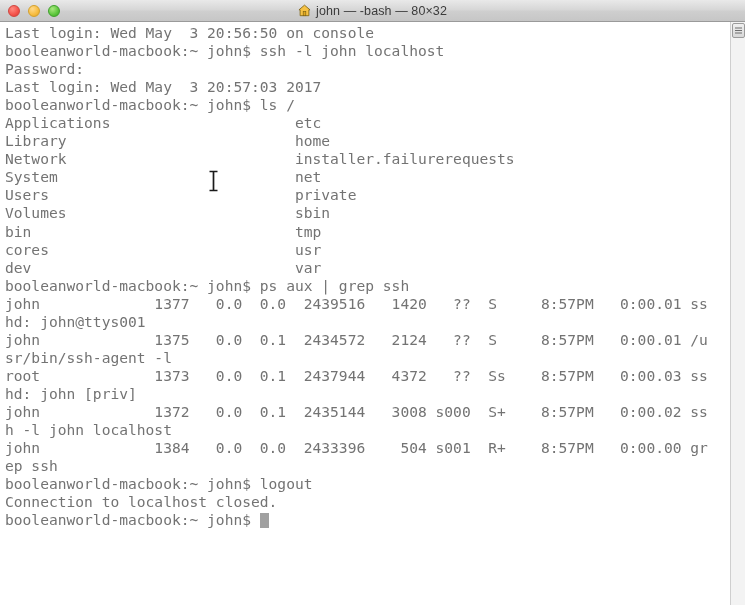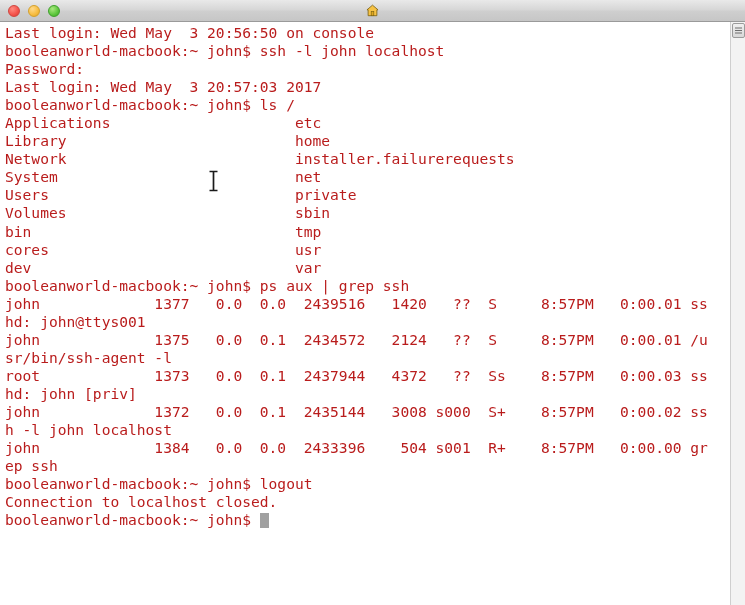--- a/index.html
+++ b/index.html
@@ -82,21 +82,21 @@
     overflow: hidden;
   }
 
   .term-text {
     position: absolute;
     left: 5px;
     top: 2px;
     font-family: "DejaVu Sans Mono", monospace;
     font-size: 14.6px;
     line-height: 18.05px;
-    color: #b91c1c;
+    color: #737373;
     white-space: pre;
     letter-spacing: 0px;
     margin: 0;
     tab-size: 8;
   }
   .term-text .ln {
     display: block;
     height: 18.05px;
   }
 
@@ -158,20 +158,21 @@
     <div class="traffic">
       <span class="light close"></span>
       <span class="light min"></span>
       <span class="light max"></span>
     </div>
     <div class="title-center">
       <svg class="home-icon" viewBox="0 0 16 16">
         <path d="M8 1.4 L1.2 7.2 L2.6 7.2 L2.6 14.4 L13.4 14.4 L13.4 7.2 L14.8 7.2 Z" fill="#f6c244" stroke="#7a6012" stroke-width="1" stroke-linejoin="round"></path>
         <rect x="6.4" y="9.2" width="3.2" height="5.2" fill="#e0a81e" stroke="#7a6012" stroke-width="0.8"></rect>
       </svg>
+      <span class="title-text">john — -bash — 80×32</span>
     </div>
   </div>
 
   <div class="term-area">
 
     <pre class="term-text"><span class="ln">Last login: Wed May  3 20:56:50 on console</span><span class="ln">booleanworld-macbook:~ john$ ssh -l john localhost</span><span class="ln">Password:</span><span class="ln">Last login: Wed May  3 20:57:03 2017</span><span class="ln">booleanworld-macbook:~ john$ ls /</span><span class="ln">Applications                     etc</span><span class="ln">Library                          home</span><span class="ln">Network                          installer.failurerequests</span><span class="ln">System                           net</span><span class="ln">Users                            private</span><span class="ln">Volumes                          sbin</span><span class="ln">bin                              tmp</span><span class="ln">cores                            usr</span><span class="ln">dev                              var</span><span class="ln">booleanworld-macbook:~ john$ ps aux | grep ssh</span><span class="ln">john             1377   0.0  0.0  2439516   1420   ??  S     8:57PM   0:00.01 ss</span><span class="ln">hd: john@ttys001</span><span class="ln">john             1375   0.0  0.1  2434572   2124   ??  S     8:57PM   0:00.01 /u</span><span class="ln">sr/bin/ssh-agent -l</span><span class="ln">root             1373   0.0  0.1  2437944   4372   ??  Ss    8:57PM   0:00.03 ss</span><span class="ln">hd: john [priv]</span><span class="ln">john             1372   0.0  0.1  2435144   3008 s000  S+    8:57PM   0:00.02 ss</span><span class="ln">h -l john localhost</span><span class="ln">john             1384   0.0  0.0  2433396    504 s001  R+    8:57PM   0:00.00 gr</span><span class="ln">ep ssh</span><span class="ln">booleanworld-macbook:~ john$ logout</span><span class="ln">Connection to localhost closed.</span><span class="ln"><span>booleanworld-macbook:~ john$ </span><span class="cursor-block"></span></span></pre>
 
     <svg class="ibeam" viewBox="0 0 11 22">
       <path d="M1.5 1.5 H9.5 M5.5 1.5 V20.5 M1.5 20.5 H9.5" stroke="#1a1a1a" stroke-width="1.7" fill="none" stroke-linecap="butt"></path>
     </svg>

